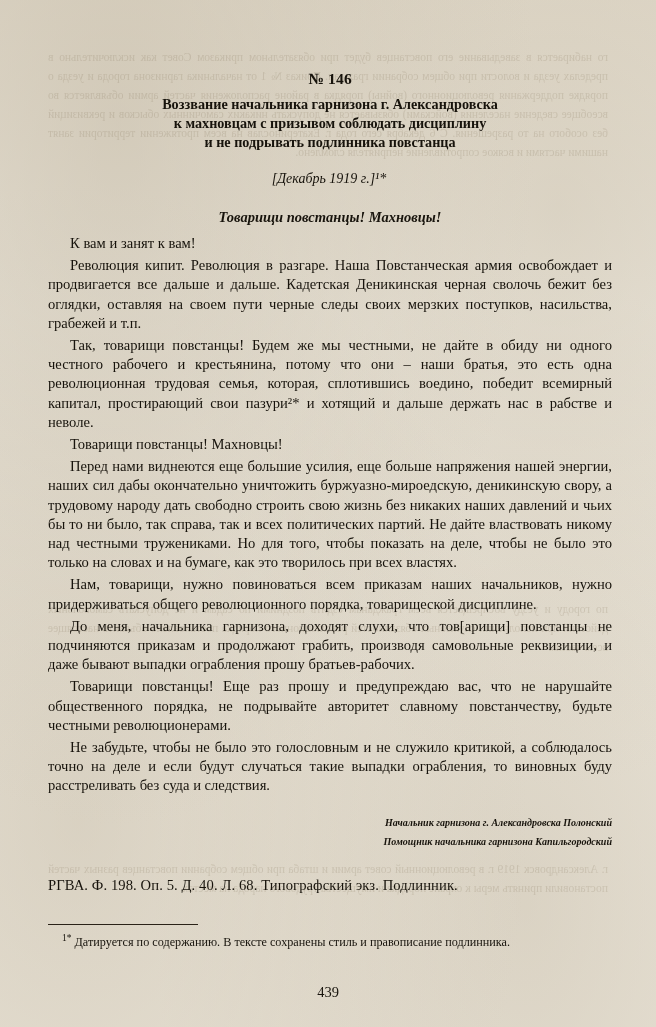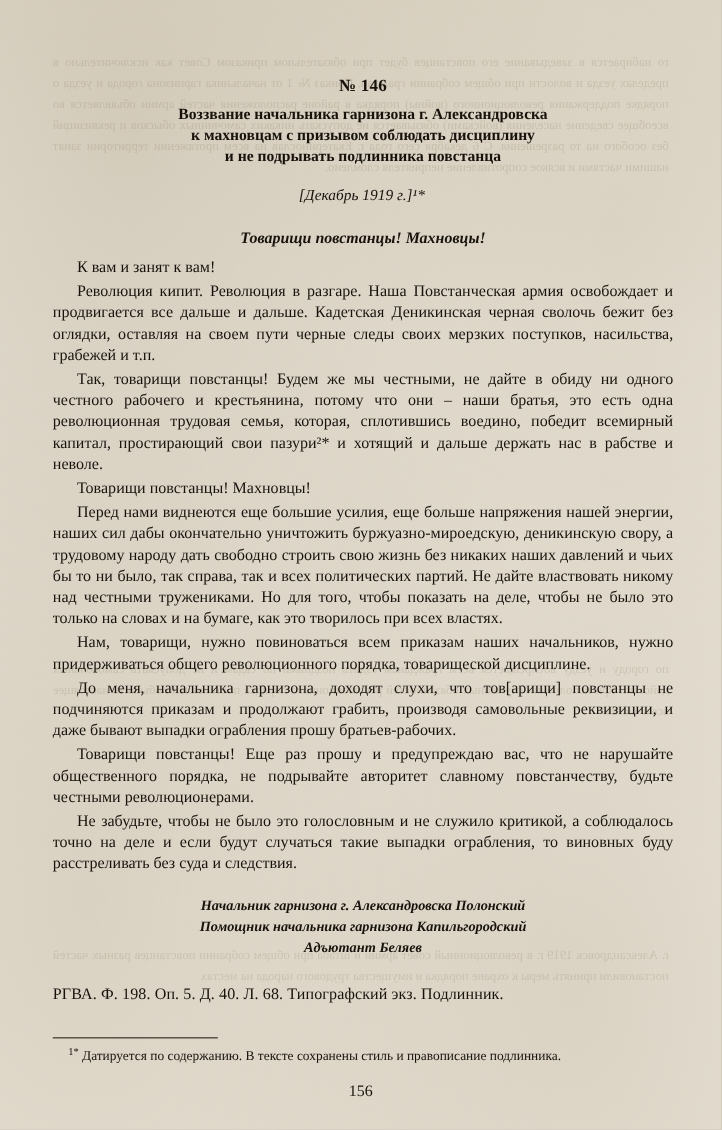--- a/index.html
+++ b/index.html
@@ -91,24 +91,24 @@
     font-size: 14.6px;
     line-height: 19.2px;
     text-align: justify;
     text-indent: 22px;
     margin: 3px 0 0 0;
     hyphens: manual;
   }
   p.body:first-of-type { margin-top: 8px; }
   .sig {
     margin-top: 17px;
-    text-align: center;
+    text-align: right;
     font-style: italic;
     font-weight: bold;
-    font-size: 13px;
+    font-size: 10px;
     line-height: 19px;
   }
   .archref {
     margin-top: 26px;
     font-size: 14.6px;
     letter-spacing: 0.1px;
   }
   .notes {
     margin-top: 30px;
     font-size: 12.2px;
@@ -165,27 +165,26 @@
     <p class="body">Товарищи повстанцы! Махновцы!</p>
     <p class="body">Перед нами виднеются еще большие усилия, еще больше напряжения нашей энергии, наших сил дабы окончательно уничтожить буржуазно-мироедскую, деникинскую свору, а трудовому народу дать свободно строить свою жизнь без никаких наших давлений и чьих бы то ни было, так справа, так и всех политических партий. Не дайте властвовать никому над честными тружениками. Но для того, чтобы показать на деле, чтобы не было это только на словах и на бумаге, как это творилось при всех властях.</p>
     <p class="body">Нам, товарищи, нужно повиноваться всем приказам наших начальников, нужно придерживаться общего революционного порядка, товарищеской дисциплине.</p>
     <p class="body">До меня, начальника гарнизона, доходят слухи, что тов[арищи] повстанцы не подчиняются приказам и продолжают грабить, производя самовольные реквизиции, и даже бывают выпадки ограбления прошу братьев-рабочих.</p>
     <p class="body">Товарищи повстанцы! Еще раз прошу и предупреждаю вас, что не нарушайте общественного порядка, не подрывайте авторитет славному повстанчеству, будьте честными революционерами.</p>
     <p class="body">Не забудьте, чтобы не было это голословным и не служило критикой, а соблюдалось точно на деле и если будут случаться такие выпадки ограбления, то виновных буду расстреливать без суда и следствия.</p>
 
     <div class="sig">
       <div>Начальник гарнизона г. Александровска Полонский</div>
       <div>Помощник начальника гарнизона Капильгородский</div>
-      <div>Адъютант Беляев</div>
     </div>
 
     <div class="archref">РГВА. Ф. 198. Оп. 5. Д. 40. Л. 68. Типографский экз. Подлинник.</div>
 
     <div class="notes">
       <div class="rule"></div>
       <p><span class="supnum">1*</span> <span>Датируется по содержанию. В тексте сохранены стиль и правописание подлинника.</span></p>
 
     </div>
 
   </div>
 
-  <div class="folio">156</div>
+  <div class="folio">439</div>
 </div>
 
 </body></html>

